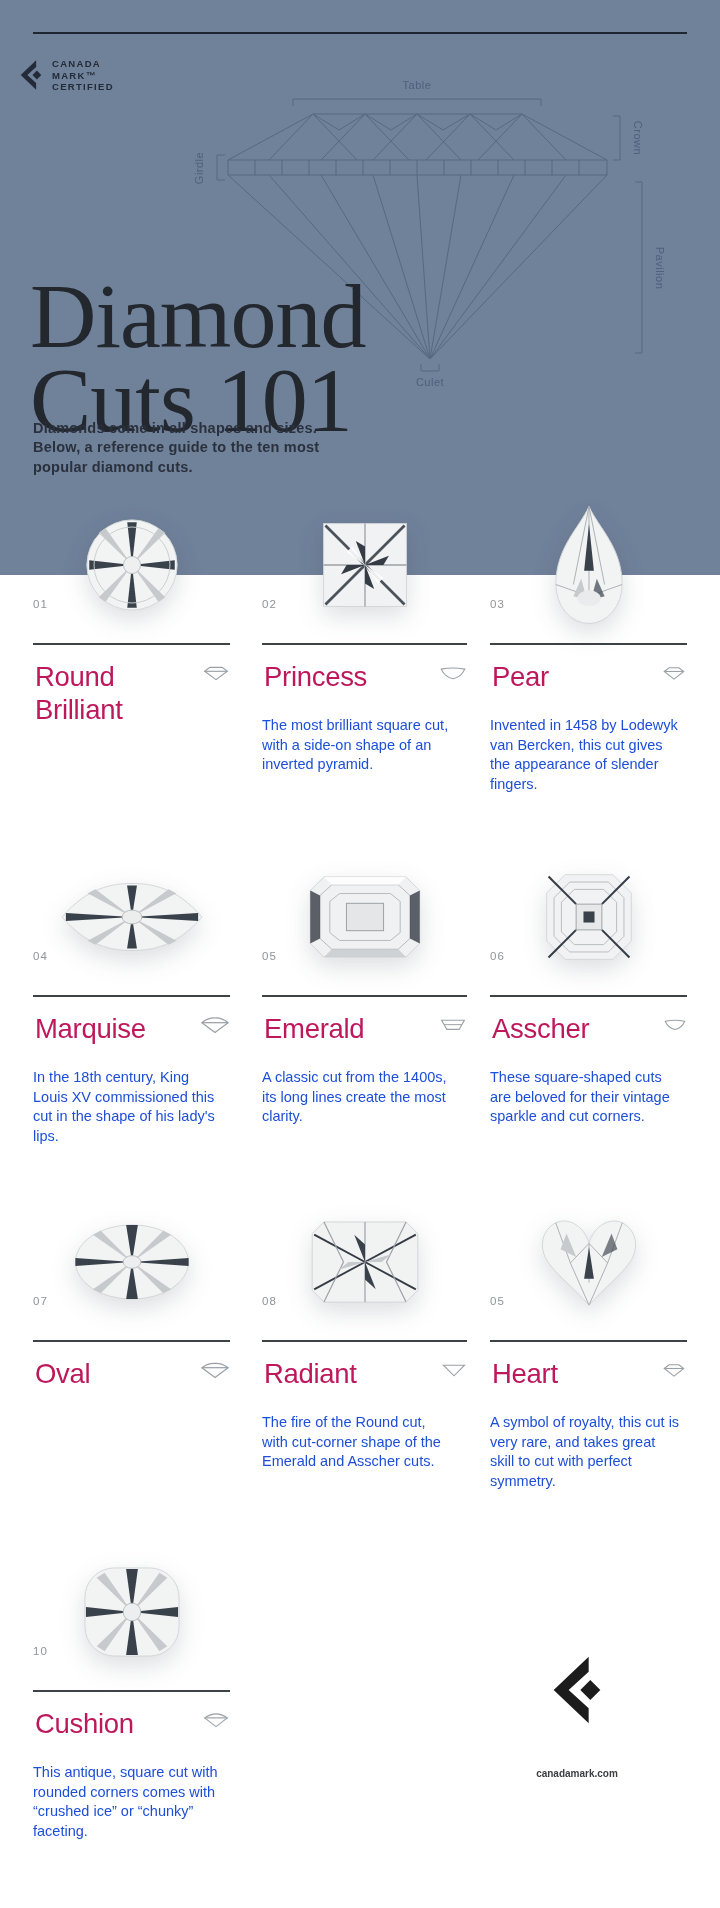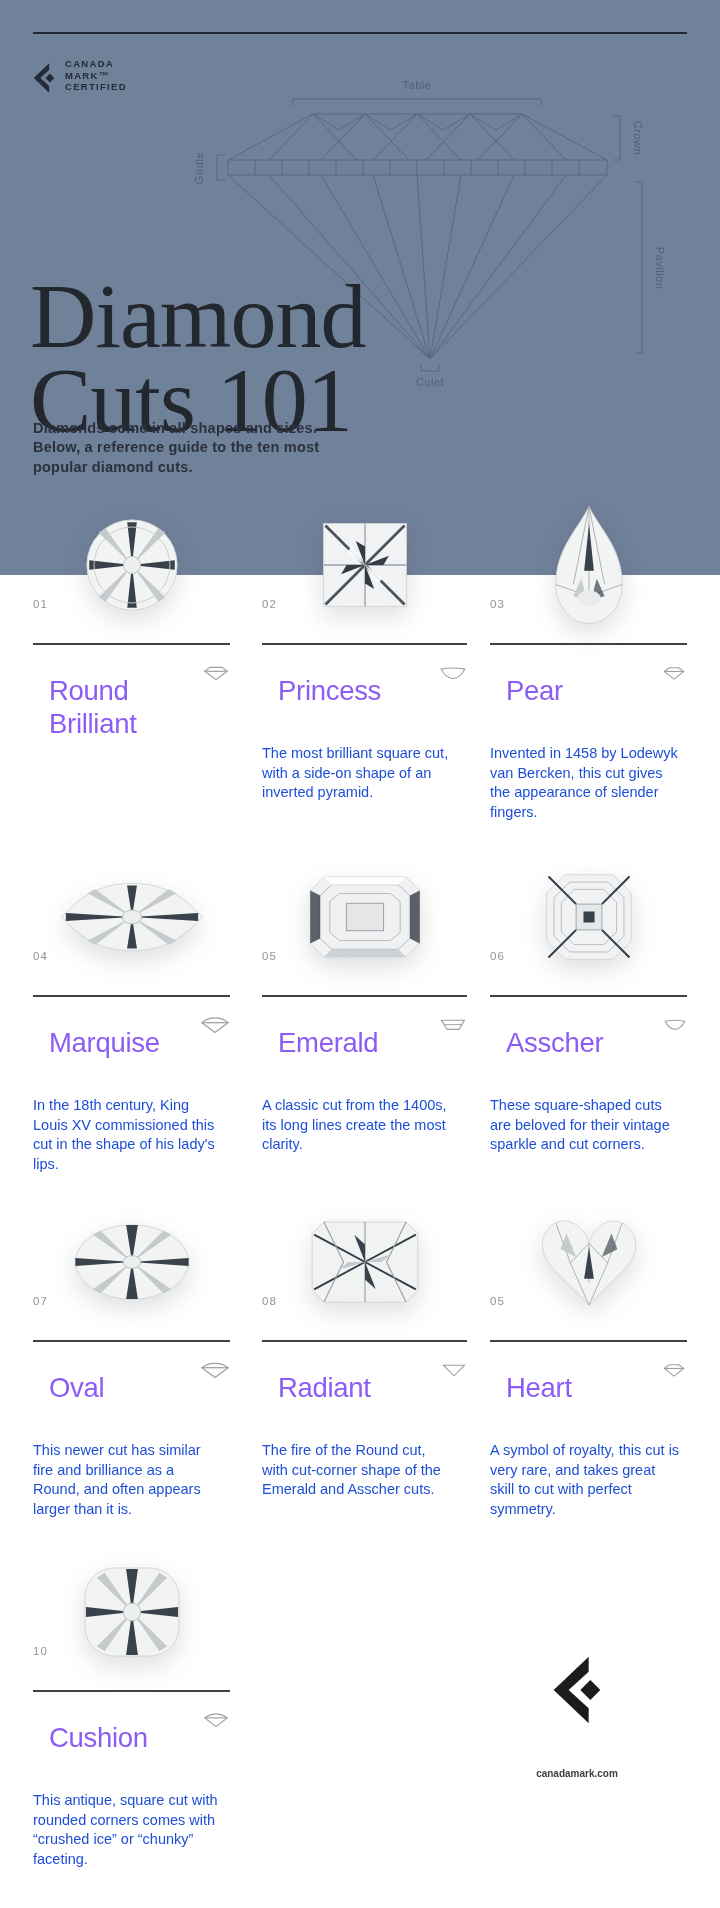--- a/index.html
+++ b/index.html
@@ -1,41 +1,41 @@
 <!DOCTYPE html>
 <html><head>
 <meta charset="utf-8">
 <style>
   html,body{margin:0;padding:0;background:#ffffff;}
   .poster{position:relative;width:720px;height:1908px;background:#ffffff;overflow:hidden;
           font-family:"Liberation Sans",sans-serif;}
   
   .hero{position:absolute;left:0;top:0;width:720px;height:575px;background:#70819a;}
   .top-rule{position:absolute;left:33px;top:32px;width:654px;height:2px;background:#1d2631;}
-  .brand{position:absolute;left:33px;top:58px;display:flex;align-items:flex-end;}
+  .brand{position:absolute;left:20px;top:58px;display:flex;align-items:center;}
   .brand svg{display:block;}
   .brand-text{margin-left:10px;font-size:9.5px;line-height:11.5px;font-weight:700;
               letter-spacing:1.3px;color:#222b37;}
   .diagram{position:absolute;left:185px;top:72px;}
   .title{position:absolute;left:30px;top:212px;font-family:"Liberation Serif",serif;
          font-size:92px;line-height:84px;color:#23272e;letter-spacing:-1px;font-weight:400;}
   .subtitle{position:absolute;left:33px;top:404px;width:316px;font-size:14.5px;line-height:19.5px;
             font-weight:700;color:#2a313d;letter-spacing:.2px;}
   
   .card{position:absolute;width:197px;}
   .col1{left:33px;}.col2{left:262px;width:205px;}.col3{left:490px;}
   .row1{top:598px;}.row2{top:950px;}.row3{top:1295px;}.row4{top:1645px;}
   .stone{position:absolute;margin:0;left:50%;top:-33px;transform:translate(-50%,-50%);
          filter:drop-shadow(0 9px 12px rgba(40,50,60,.16));}
   .stone svg{display:block;}
   .num{font-size:11.5px;letter-spacing:1px;color:#8f9397;}
   .card-rule{margin-top:33px;height:2px;background:#3e4246;}
   .head{margin-top:13px;display:flex;justify-content:space-between;align-items:flex-start;}
-  .cut-name{margin:16px;max-width:152px;font-size:27.5px;line-height:33px;font-weight:400;
-            color:#8b5cf6;letter-spacing:-.3px;}
+  .cut-name{margin:2px;max-width:152px;font-size:27.5px;line-height:33px;font-weight:400;
+            color:#be185d;letter-spacing:-.3px;}
   .picon{flex-shrink:0;margin-top:7px;}
   .desc{margin:21px 0 0 0;width:190px;font-size:14.5px;line-height:19.5px;color:#1d4ed8;}
   
   .footer-mark{position:absolute;left:552px;top:1648px;}
   .website{position:absolute;left:477px;top:1768px;width:200px;text-align:center;
            font-size:10px;font-weight:700;color:#3a3e42;}
   
   .dg-label{font-family:"Liberation Sans",sans-serif;font-size:11px;fill:#4e617a;letter-spacing:.5px;}
 </style>
 </head>
@@ -294,21 +294,20 @@
     </figure>
     <div class="num">07</div>
     <div class="card-rule"></div>
     <div class="head">
       <h2 class="cut-name">Oval</h2>
       <svg class="picon" width="30" height="17" viewBox="0 0 32 18">
         <path d="M2,6 Q9,1 16,1.5 Q23,1 30,6 L16,16.5 Z" fill="#fdfdfd" stroke="#9aa0a5" stroke-width="1.3"></path>
         <line x1="2" y1="6" x2="30" y2="6" stroke="#9aa0a5" stroke-width="1.3"></line>
       </svg>
     </div>
-    <p class="desc">This newer cut has similar fire and brilliance as a Round, and often appears larger than it is.</p>
   </section>
 
   <section class="card col2 row3">
     <figure class="stone">
       <svg width="112" height="86" viewBox="0 0 114 88">
         <polygon points="15,3 99,3 111,15 111,73 99,85 15,85 3,73 3,15" fill="#f1f2f2" stroke="#d3d6d8"></polygon>
         <g stroke="#343b45" stroke-width="2">
           <line x1="5" y1="16" x2="57" y2="44"></line>
             <line x1="109" y1="16" x2="57" y2="44"></line>
           <line x1="5" y1="72" x2="57" y2="44"></line>

